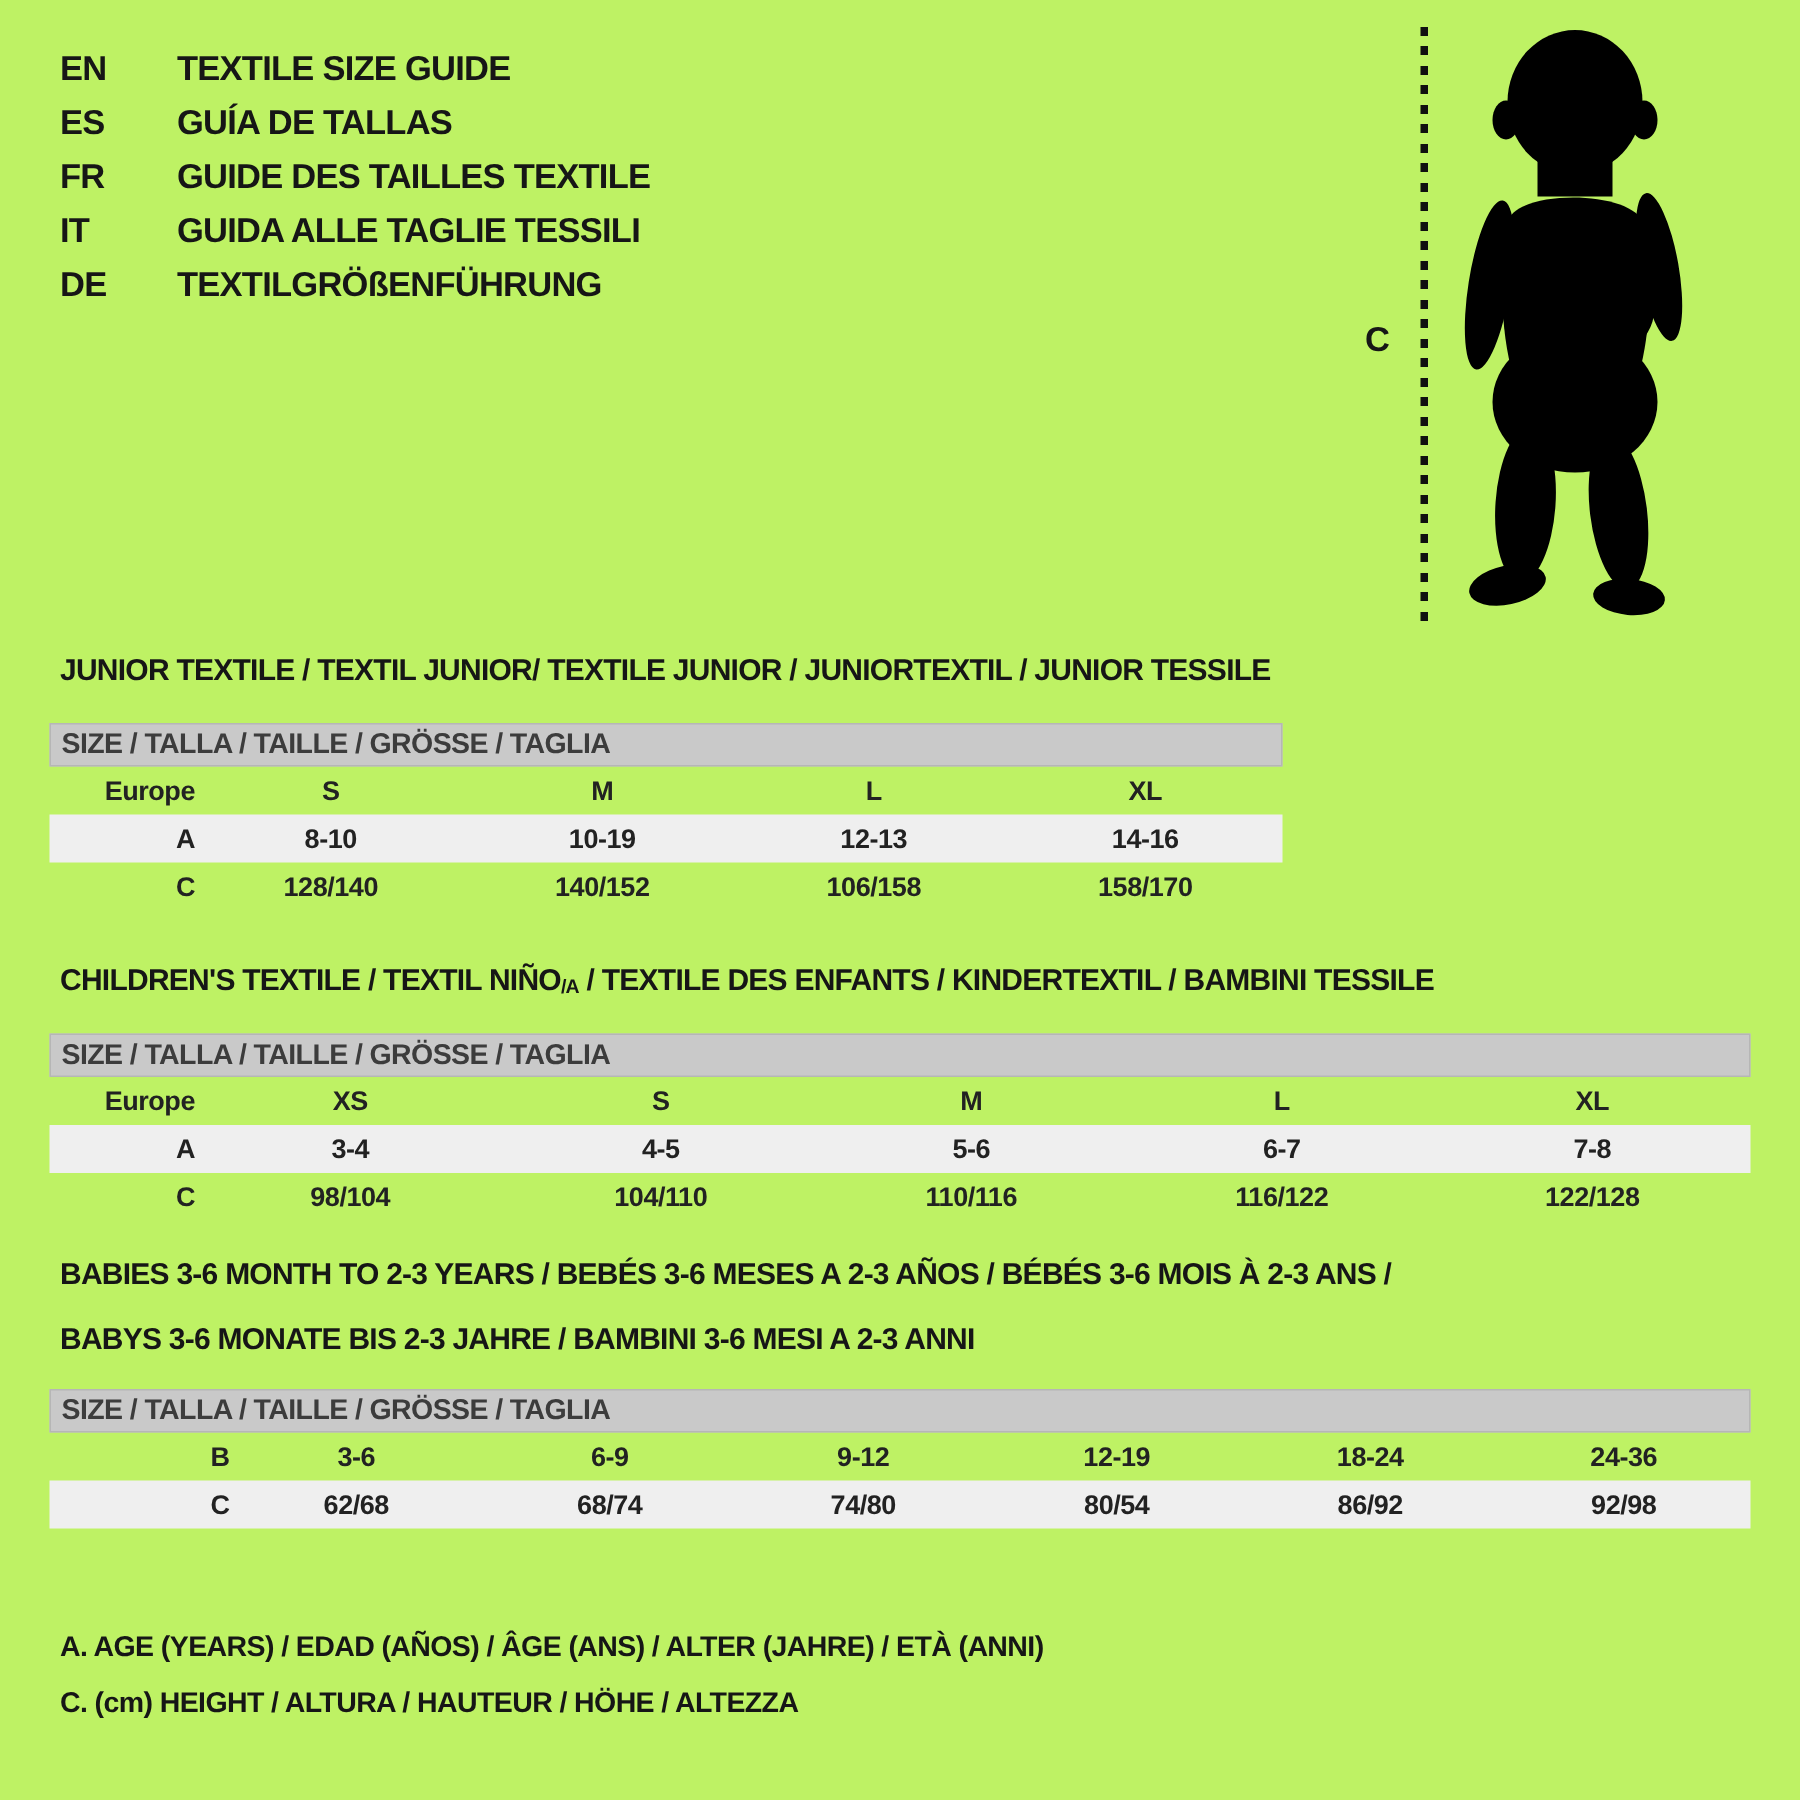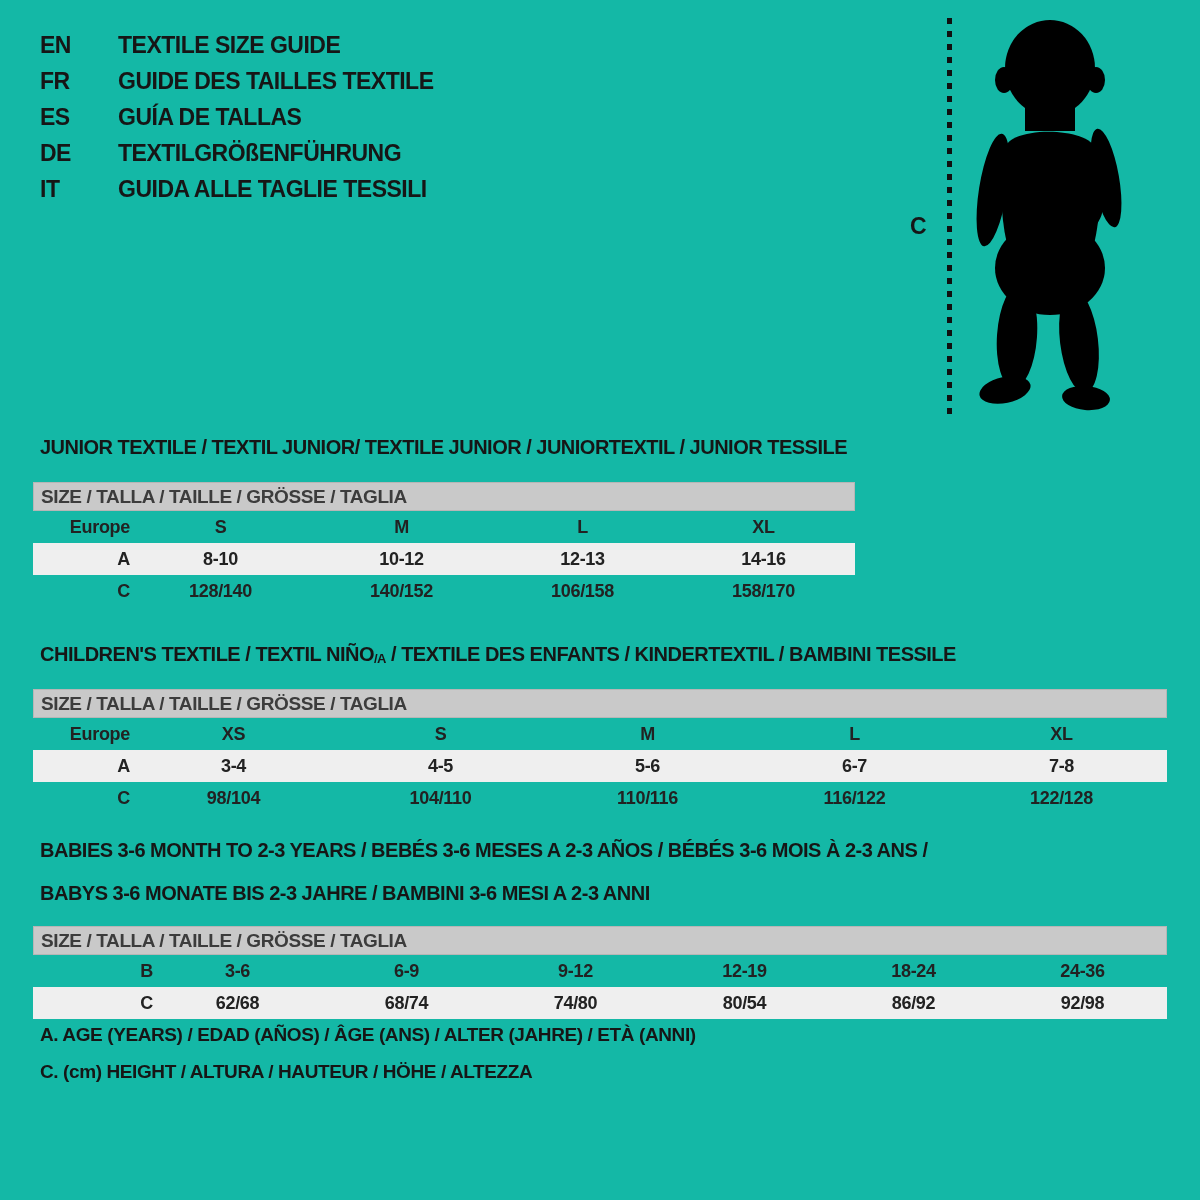--- a/index.html
+++ b/index.html
@@ -1,17 +1,17 @@
 <!DOCTYPE html>
 <html><head>
 <meta charset="utf-8">
 <style>
   html,body{margin:0;padding:0;background:#ffffff;}
   #canvas{
-    position:relative;width:1200px;height:1200px;background:#14b8a6;overflow:hidden;
+    position:relative;width:1200px;height:1200px;background:#bef264;overflow:hidden;
     font-family:"Liberation Sans", sans-serif;font-weight:bold;color:#161616;
     -webkit-font-smoothing:antialiased;
   }
   
   .lang-list{position:absolute;left:40px;top:27px;}
   .lang-row{display:flex;height:36px;align-items:center;font-size:23px;letter-spacing:-0.5px;}
   .lang-code{width:78px;}
   .lang-label{white-space:nowrap;}
   
   .measure-line{
@@ -30,48 +30,48 @@
     font-size:19px;color:#3c3c3c;letter-spacing:-0.4px;
   }
   .t-row{display:flex;height:32px;align-items:center;font-size:18px;color:#222222;letter-spacing:-0.3px;}
   .t-row.stripe{background:#efefef;}
   .c0{padding-left:7px;box-sizing:border-box;text-align:right;}
   .cc{text-align:center;}
   .junior{width:822px;}   .junior .c0{width:97px;}   .junior .cc{width:181px;}
   .children{width:1134px;}.children .c0{width:97px;} .children .cc{width:207px;}
   .babies{width:1134px;}  .babies .c0{width:120px;}  .babies .cc{width:169px;}
   
-  .legend{position:absolute;left:40px;top:1016px;}
+  .legend{position:absolute;left:40px;top:1080px;}
   .legend-line{height:37px;display:flex;align-items:center;font-size:19px;letter-spacing:-0.4px;white-space:nowrap;}
 </style>
 </head>
 <body>
 
 <div id="canvas">
 
   <div class="lang-list">
     <div class="lang-row">
       <span class="lang-code">EN</span>
       <span class="lang-label">TEXTILE SIZE GUIDE</span>
     </div>
     <div class="lang-row">
+      <span class="lang-code">ES</span>
+      <span class="lang-label">GUÍA DE TALLAS</span>
+    </div>
+    <div class="lang-row">
       <span class="lang-code">FR</span>
       <span class="lang-label">GUIDE DES TAILLES TEXTILE</span>
     </div>
     <div class="lang-row">
-      <span class="lang-code">ES</span>
-      <span class="lang-label">GUÍA DE TALLAS</span>
+      <span class="lang-code">IT</span>
+      <span class="lang-label">GUIDA ALLE TAGLIE TESSILI</span>
     </div>
     <div class="lang-row">
       <span class="lang-code">DE</span>
       <span class="lang-label">TEXTILGRÖßENFÜHRUNG</span>
-    </div>
-    <div class="lang-row">
-      <span class="lang-code">IT</span>
-      <span class="lang-label">GUIDA ALLE TAGLIE TESSILI</span>
     </div>
   </div>
 
   <div class="measure-line"></div>
   <div class="c-label">C</div>
   <svg class="figure-svg" viewBox="0 0 175 398" xmlns="http://www.w3.org/2000/svg">
     <g fill="#000000">
       <ellipse cx="88" cy="50" rx="45" ry="48"></ellipse>
       <ellipse cx="42" cy="62" rx="9" ry="13"></ellipse>
       <ellipse cx="134" cy="62" rx="9" ry="13"></ellipse>
@@ -94,21 +94,21 @@
     <div class="t-row">
       <div class="c0">Europe</div>
       <div class="cc">S</div>
       <div class="cc">M</div>
       <div class="cc">L</div>
       <div class="cc">XL</div>
     </div>
     <div class="t-row stripe">
       <div class="c0">A</div>
       <div class="cc">8-10</div>
-      <div class="cc">10-12</div>
+      <div class="cc">10-19</div>
       <div class="cc">12-13</div>
       <div class="cc">14-16</div>
     </div>
     <div class="t-row">
       <div class="c0">C</div>
       <div class="cc">128/140</div>
       <div class="cc">140/152</div>
       <div class="cc">106/158</div>
       <div class="cc">158/170</div>
     </div>

